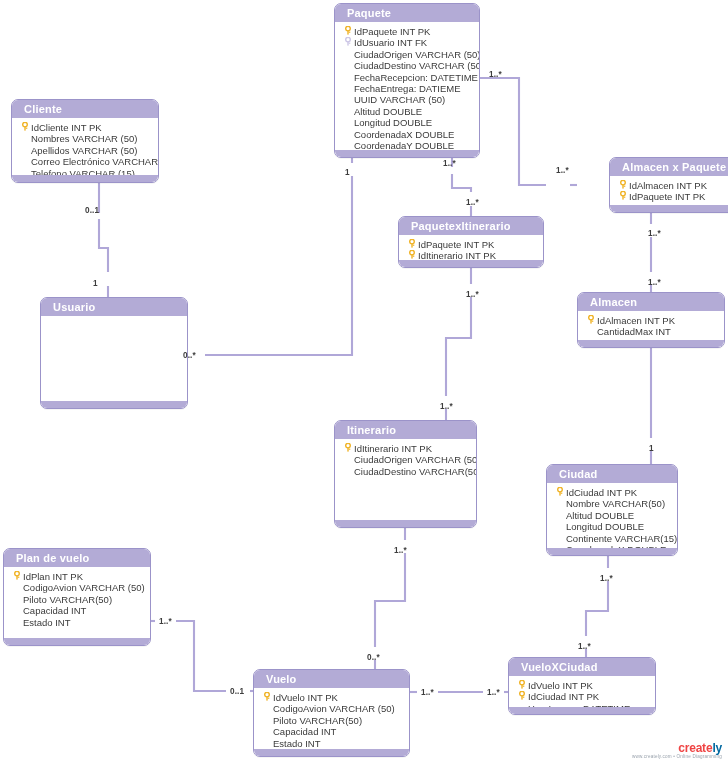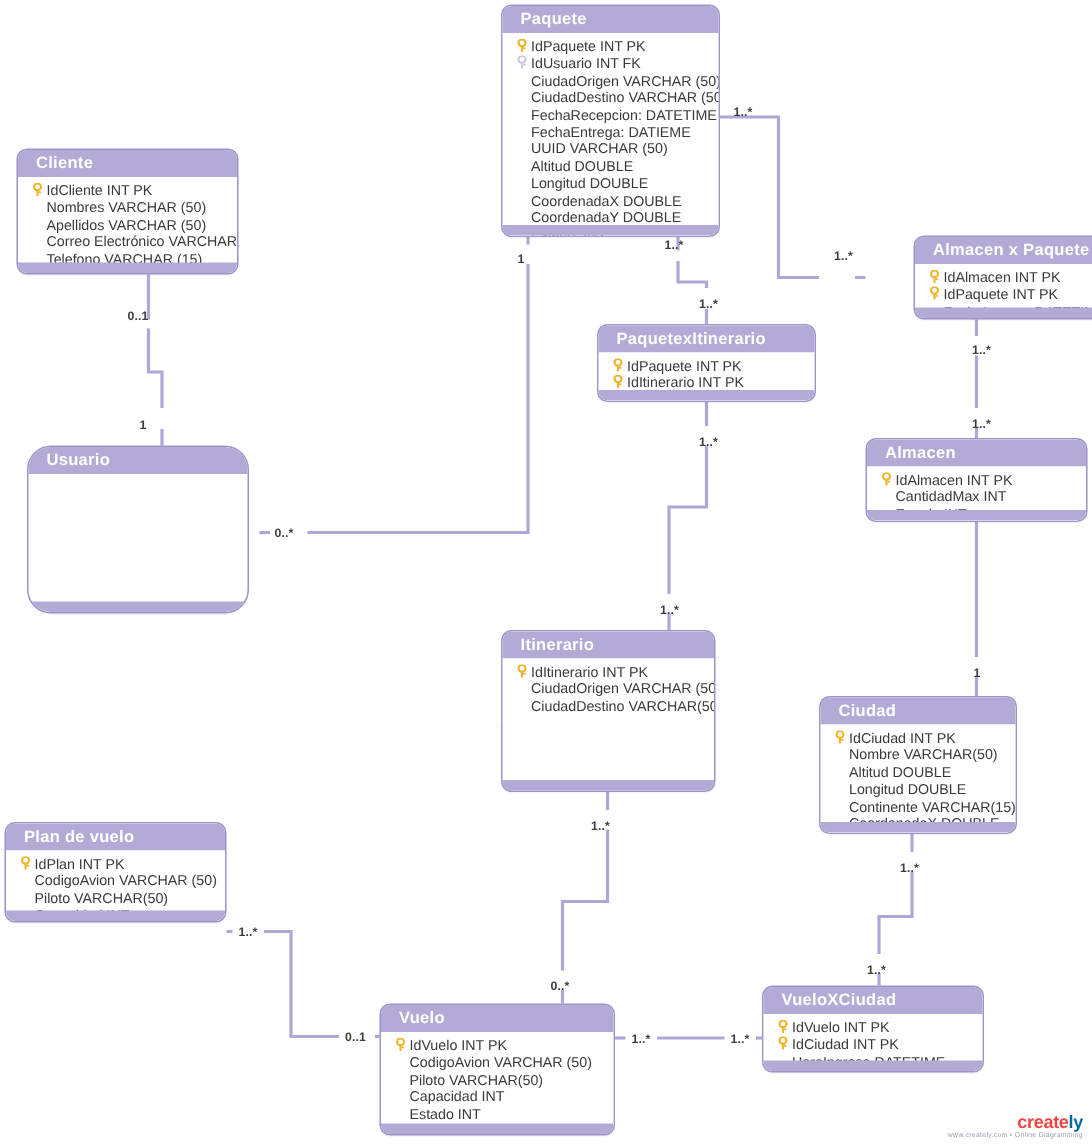--- a/index.html
+++ b/index.html
@@ -286,21 +286,21 @@
             <span class="keyslot"><svg width="8" height="9" viewBox="0 0 8 9">
                 <circle cx="4" cy="2.6" r="2.3" fill="none" stroke="#f0b429" stroke-width="1.4"></circle>
                 <rect x="3.3" y="4.4" width="1.4" height="4.2" fill="#f0b429"></rect>
                 <rect x="4.7" y="5.6" width="1.6" height="1.2" fill="#f0b429"></rect>
               </svg></span>
             <span class="atext">IdItinerario INT PK</span>
           </div>
         </div>
         <div class="ent-foot"></div>
       </div>
-      <div class="entity" style="left: 18px; top: 297px; width: 148px; height: 112px; border-radius: 16px;">
+      <div class="entity" style="left: 40px; top: 297px; width: 148px; height: 112px;">
         <div class="ent-head">Usuario</div>
         <div class="ent-foot"></div>
       </div>
       <div class="entity" style="left: 577px; top: 292px; width: 148px; height: 56px;">
         <div class="ent-head">Almacen</div>
         <div class="ent-body">
           <div class="attr">
             <span class="keyslot"><svg width="8" height="9" viewBox="0 0 8 9">
                 <circle cx="4" cy="2.6" r="2.3" fill="none" stroke="#f0b429" stroke-width="1.4"></circle>
                 <rect x="3.3" y="4.4" width="1.4" height="4.2" fill="#f0b429"></rect>
@@ -372,21 +372,21 @@
             <span class="keyslot"></span>
             <span class="atext">CoordenadaX DOUBLE</span>
           </div>
           <div class="attr">
             <span class="keyslot"></span>
             <span class="atext">CoordenadaY DOUBLE</span>
           </div>
         </div>
         <div class="ent-foot"></div>
       </div>
-      <div class="entity" style="left: 3px; top: 548px; width: 148px; height: 67px;">
+      <div class="entity" style="left: 3px; top: 548px; width: 148px; height: 98px;">
         <div class="ent-head">Plan de vuelo</div>
         <div class="ent-body">
           <div class="attr">
             <span class="keyslot"><svg width="8" height="9" viewBox="0 0 8 9">
                 <circle cx="4" cy="2.6" r="2.3" fill="none" stroke="#f0b429" stroke-width="1.4"></circle>
                 <rect x="3.3" y="4.4" width="1.4" height="4.2" fill="#f0b429"></rect>
                 <rect x="4.7" y="5.6" width="1.6" height="1.2" fill="#f0b429"></rect>
               </svg></span>
             <span class="atext">IdPlan INT PK</span>
           </div>

